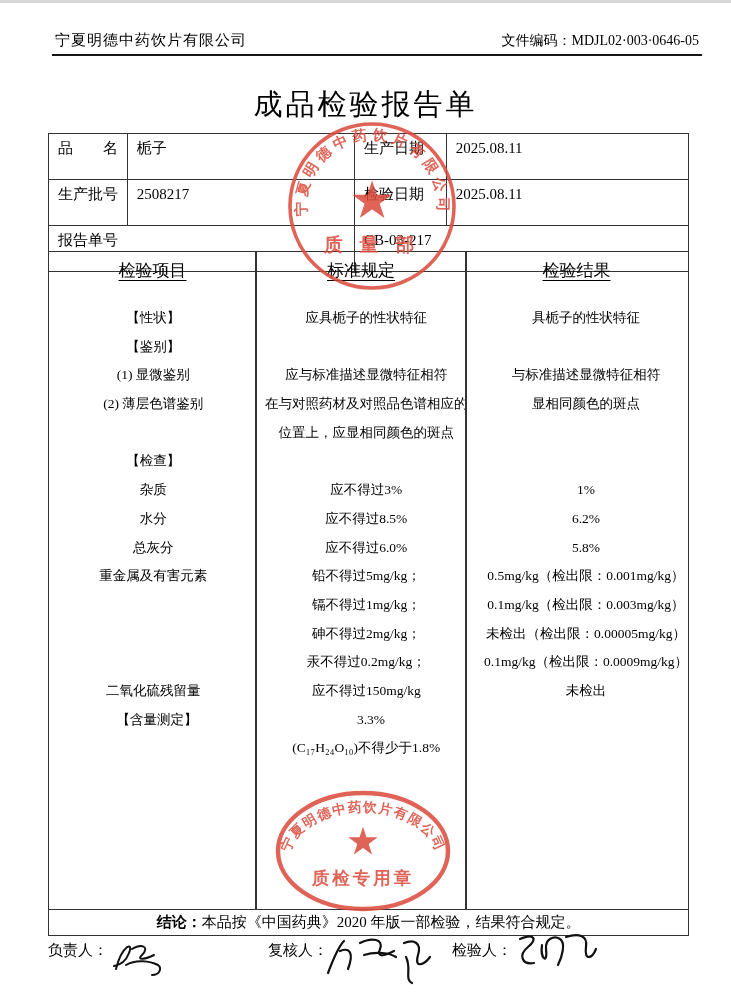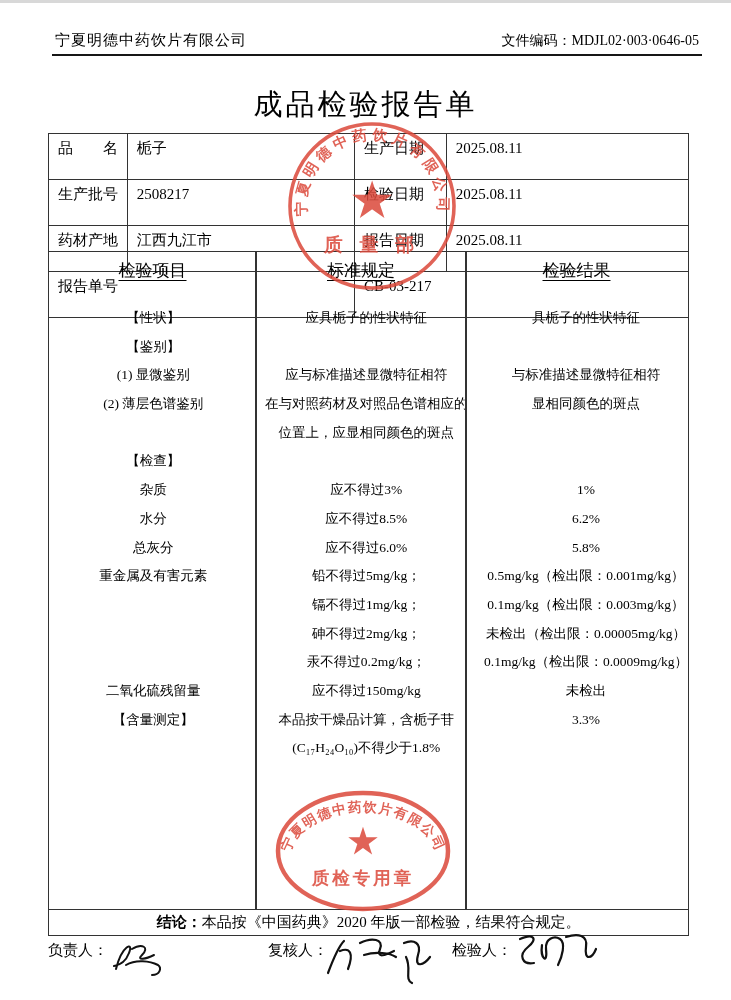--- a/index.html
+++ b/index.html
@@ -66,26 +66,20 @@
       <td class="lbl2">生产日期</td>
       <td class="val2">2025.08.11</td>
     </tr>
     <tr>
       <td class="lbl">生产批号</td>
       <td class="val">2508217</td>
       <td class="lbl2">检验日期</td>
       <td class="val2">2025.08.11</td>
     </tr>
     <tr>
-      <td class="lbl">药材产地</td>
-      <td class="val">江西九江市</td>
-      <td class="lbl2">报告日期</td>
-      <td class="val2">2025.08.11</td>
-    </tr>
-    <tr>
       <td colspan="2">报告单号</td>
       <td colspan="2">CB-03-217</td>
     </tr>
   </tbody>
     </table>
 
   <div class="maintable">
     <div class="vline v1"></div>
     <div class="vline v2"></div>
     <div class="thead">
@@ -159,21 +153,20 @@
           <div class="tcell standard">汞不得过0.2mg/kg；</div>
           <div class="tcell result">0.1mg/kg（检出限：0.0009mg/kg）</div>
         </div>
         <div class="trow">
           <div class="tcell item">二氧化硫残留量</div>
           <div class="tcell standard">应不得过150mg/kg</div>
           <div class="tcell result">未检出</div>
         </div>
         <div class="trow">
           <div class="tcell item">【含量测定】</div>
-          <div class="tcell standard">本品按干燥品计算，含栀子苷</div>
           <div class="tcell result">3.3%</div>
         </div>
         <div class="trow">
           <div class="tcell item"></div>
           <div class="tcell standard">(C₁₇H₂₄O₁₀)不得少于1.8%</div>
           <div class="tcell result"></div>
         </div>
       </div>
     <div class="conclusion">
       <span class="clabel">结论：</span><span>本品按《中国药典》2020 年版一部检验，结果符合规定。</span>

